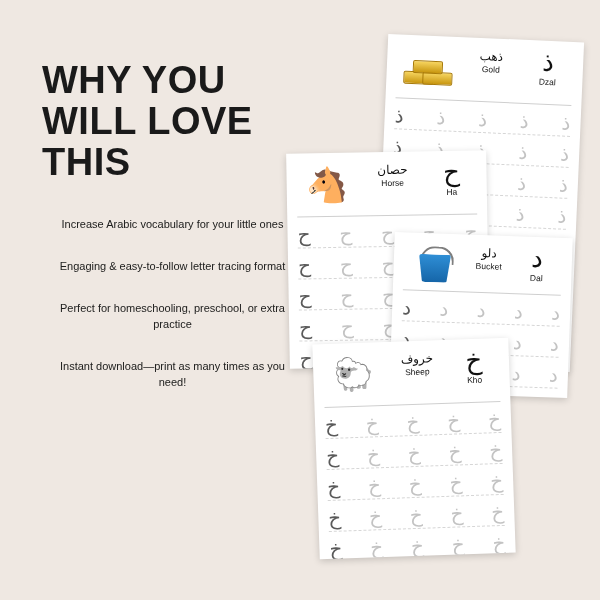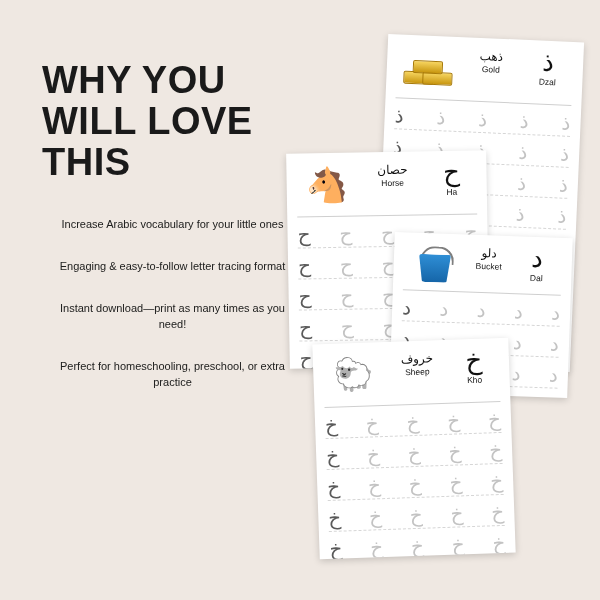--- a/index.html
+++ b/index.html
@@ -163,22 +163,22 @@
 </head>
 <body>
 
 <div class="canvas">
 
   <div class="left-col">
     <h1 class="headline">WHY YOU WILL LOVE THIS</h1>
 
     <p class="benefit">Increase Arabic vocabulary for your little ones</p>
     <p class="benefit">Engaging &amp; easy-to-follow letter tracing format</p>
+    <p class="benefit">Perfect for homeschooling, preschool, or extra practice</p>
     <p class="benefit">Instant download—print as many times as you need!</p>
-    <p class="benefit">Perfect for homeschooling, preschool, or extra practice</p>
   </div>
 
   <div class="sheet" style="left:381px; top:38px; width:196px; height:330px; transform: rotate(2.5deg);">
     <div class="sheet-inner">
       <div class="sheet-head">
         <div class="head-art">
           <div class="art-gold">
             <div class="bar b1"></div>
               <div class="bar b2"></div>
               <div class="bar b3"></div>

